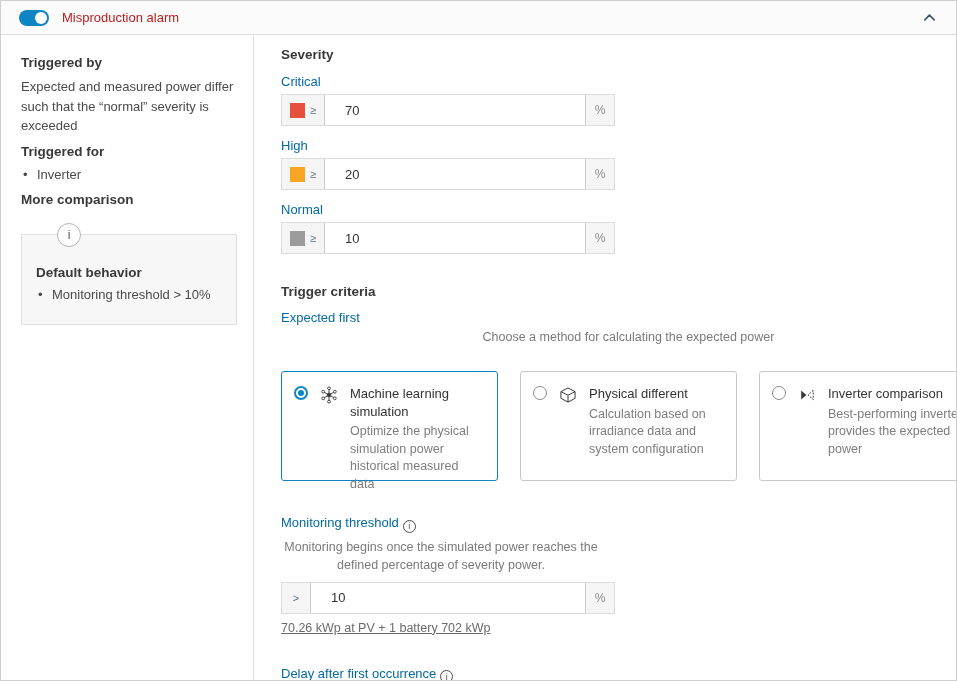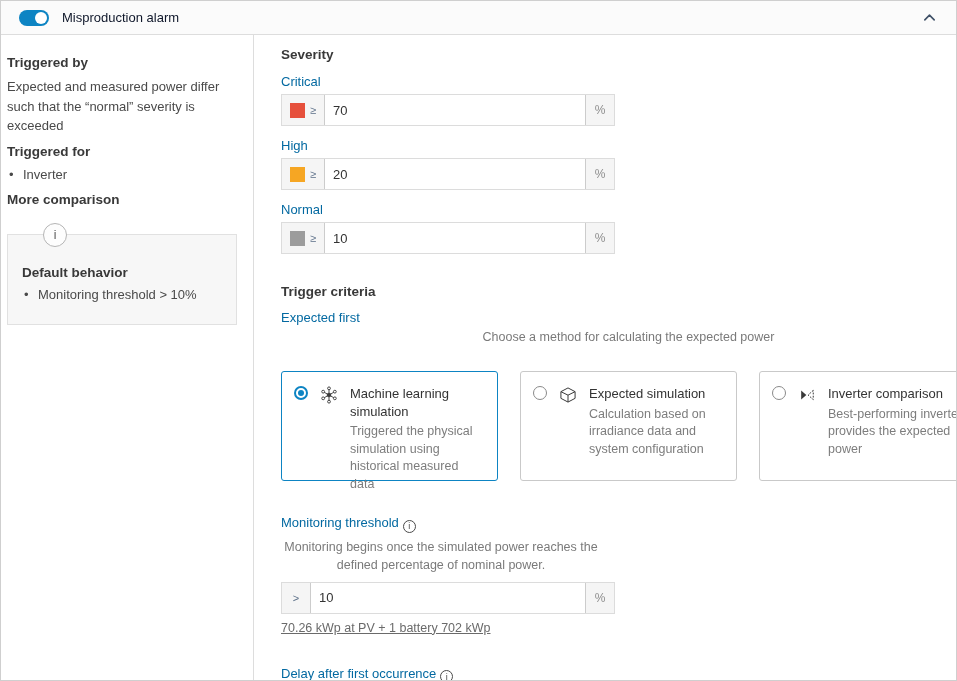--- a/index.html
+++ b/index.html
@@ -4,26 +4,26 @@
 <style>
   * { margin:0; padding:0; box-sizing:border-box; }
   html,body { background:#fff; }
   body { font-family:"Liberation Sans","DejaVu Sans",sans-serif; color:#3f3f3f; }
   .panel { width:957px; height:681px; border:1px solid #cfcfcf; background:#fff; overflow:hidden; }
 
   
   .hdr { height:34px; background:#fbfbfb; border-bottom:1px solid #ddd; display:flex; align-items:center; padding:0 18px; }
   .toggle { width:30px; height:16px; border-radius:9px; background:#0d84c3; position:relative; margin-right:13px; cursor:pointer; flex:0 0 auto; }
   .toggle .knob { position:absolute; top:2px; right:2px; width:12px; height:12px; border-radius:50%; background:#fff; }
-  .hdr-title { font-size:13px; color:#0f172a; }
+  .hdr-title { font-size:13px; color:#b91c1c; }
   .hdr-chevron { margin-left:auto; width:18px; height:18px; display:flex; align-items:center; justify-content:center; cursor:pointer; }
 
   
   .content { display:flex; height:646px; }
-  .left-col { width:253px; flex:0 0 253px; border-right:1px solid #ddd; padding:12px 16px 0 6px; }
+  .left-col { width:253px; flex:0 0 253px; border-right:1px solid #ddd; padding:12px 16px 0 20px; }
   .right-col { flex:1; padding:12px 4px 0 27px; }
 
   h3 { font-size:13.5px; font-weight:bold; color:#393939; }
   .left-col h3 { margin:8px 0 7px; }
   .para { font-size:13px; line-height:1.5; color:#4a4a4a; }
   .blist { list-style:none; margin-top:2px; }
   .blist li { font-size:13px; color:#4a4a4a; padding-left:16px; position:relative; line-height:1.45; margin:3px 0; }
   .blist li::before { content:"•"; position:absolute; left:2px; color:#4a4a4a; }
   .mt18 { margin-top:18px; }
   .link { color:#2ea7de; text-decoration:none; cursor:pointer; }
@@ -33,21 +33,21 @@
   .default-box h3 { margin-bottom:6px; }
 
   
   .field-label { font-size:13px; color:#0369a1; }
   .ig { display:flex; width:334px; height:32px; border:1px solid #dcdcdc; background:#f5f5f5; align-items:stretch; }
   .ig .prefix { display:flex; align-items:center; justify-content:center; gap:5px; flex:0 0 auto; }
   .ig .prefix.wide { width:42px; }
   .ig .prefix.slim { width:28px; }
   .swatch { width:15px; height:15px; }
   .op { font-size:11px; color:#5b6f88; }
-  .ig input { flex:1; border:1px solid #ccc; border-top:0; border-bottom:0; background:#fff; padding:0 8px; font-size:13px; color:#333; font-family:inherit; outline:none; min-width:0; }
+  .ig input { flex:1; border:1px solid #ccc; border-top:0; border-bottom:0; background:#fff; padding:0 20px; font-size:13px; color:#333; font-family:inherit; outline:none; min-width:0; }
   .ig .suffix { width:28px; display:flex; align-items:center; justify-content:center; font-size:12px; color:#8e8e8e; flex:0 0 auto; }
 
   .sev-row { margin-top:12px; }
   .sev-row .field-label { margin-bottom:5px; }
 
   .section-gap { margin-top:30px; }
   .hint { font-size:12.5px; color:#7a7a7a; line-height:1.45;text-align:center; }
 
   
   .cards { display:flex; gap:22px; margin-top:25px; }
@@ -163,54 +163,54 @@
             <circle cx="12" cy="12" r="2.2" fill="#3a3a3a"></circle>
               <circle cx="12" cy="4" r="1.7" fill="#fff"></circle>
               <circle cx="19" cy="8" r="1.7" fill="#fff"></circle>
               <circle cx="19" cy="16" r="1.7" fill="#fff"></circle>
               <circle cx="12" cy="20" r="1.7" fill="#fff"></circle>
               <circle cx="5" cy="16" r="1.7" fill="#fff"></circle>
               <circle cx="5" cy="8" r="1.7" fill="#fff"></circle>
           </svg>
           <div class="card-text">
             <div class="card-title">Machine learning simulation</div>
-            <div class="card-desc">Triggered the physical simulation using historical measured data</div>
+            <div class="card-desc">Optimize the physical simulation power historical measured data</div>
           </div>
         </div>
 
         <div class="card">
           <span class="radio"></span>
           <svg class="cicon" viewBox="0 0 24 24" fill="none" stroke="#3a3a3a" stroke-width="1.2" stroke-linejoin="round">
             <path d="M12 3.5 L20.5 8 L20.5 16 L12 20.5 L3.5 16 L3.5 8 Z"></path>
             <path d="M3.5 8 L12 12.2 L20.5 8"></path>
             <path d="M12 12.2 L12 20.5"></path>
           </svg>
           <div class="card-text">
-            <div class="card-title">Expected simulation</div>
+            <div class="card-title">Physical different</div>
             <div class="card-desc">Calculation based on irradiance data and system configuration</div>
           </div>
         </div>
 
         <div class="card">
           <span class="radio"></span>
           <svg class="cicon" viewBox="0 0 24 24">
             <path d="M5 6.5 L11.2 12 L5 17.5 Z" fill="#3a3a3a"></path>
             <path d="M19.5 6.5 L13.3 12 L19.5 17.5 Z" fill="none" stroke="#3a3a3a" stroke-width="1.2" stroke-dasharray="2.2 1.6"></path>
           </svg>
           <div class="card-text">
             <div class="card-title">Inverter comparison</div>
             <div class="card-desc">Best-performing inverter provides the expected power</div>
           </div>
         </div>
 
       </div>
 
       <div style="margin-top:32px;">
         <span class="field-label">Monitoring threshold</span><span class="info-i">i</span>
-        <div class="hint mt-desc">Monitoring begins once the simulated power reaches the defined percentage of nominal power.</div>
+        <div class="hint mt-desc">Monitoring begins once the simulated power reaches the defined percentage of severity power.</div>
         <div class="ig" style="margin-top:8px;">
           <div class="prefix slim">
             <span class="op">&gt;</span>
           </div>
           <input value="10" style="">
           <div class="suffix">%</div>
         </div>
         <div class="helper">70.26 kWp at PV + 1 battery 702 kWp</div>
       </div>
 

